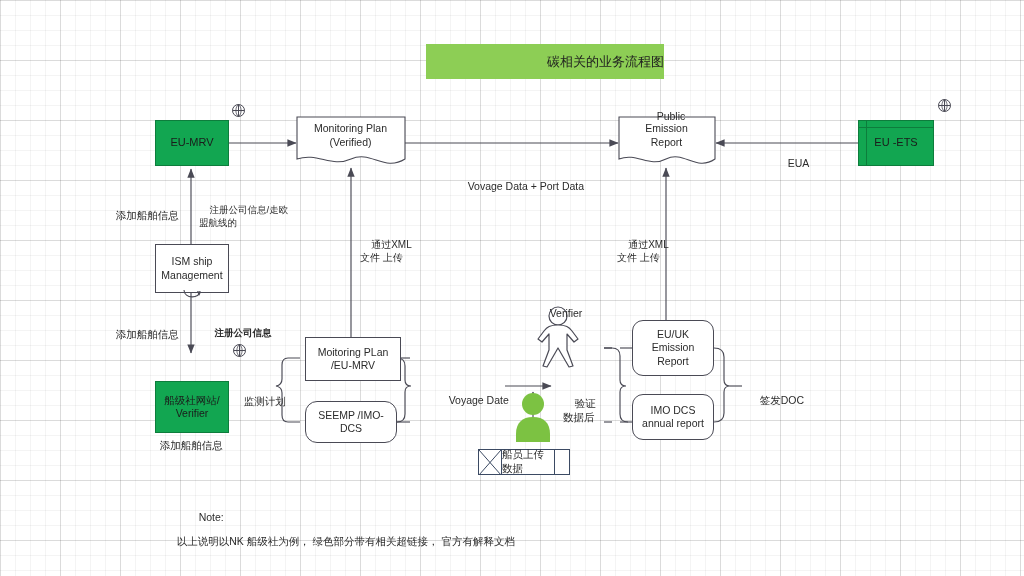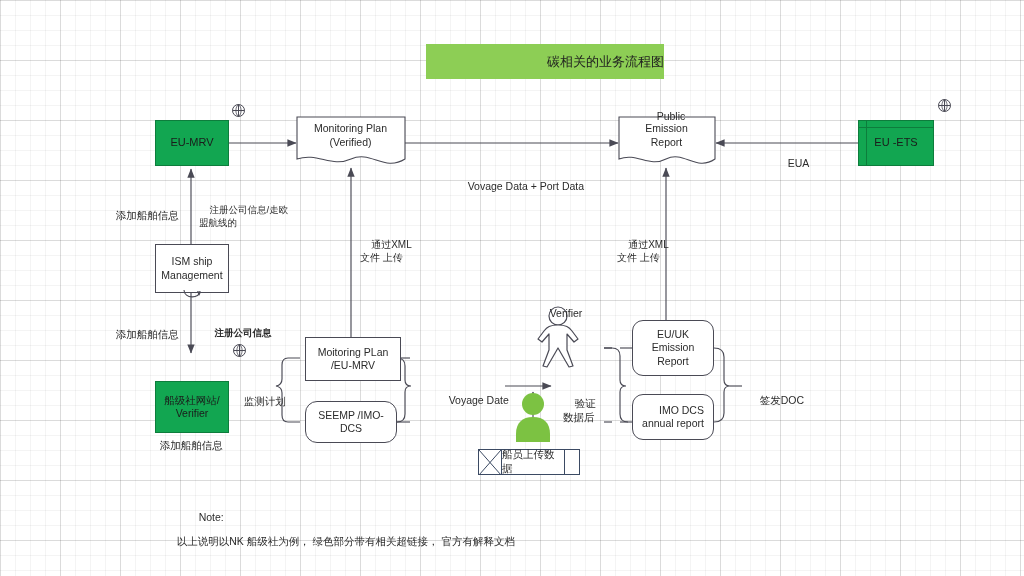--- a/index.html
+++ b/index.html
@@ -241,28 +241,28 @@
   </div>
 
   <div class="node boxed rounded" style="left:632px; top:320px; width:82px; height:56px; font-size:10.5px;">
     <span>
       <span>EU/UK</span><br>
       <span>Emission</span><br>
       <span>Report</span>
     </span>
   </div>
 
-  <div class="node boxed rounded" style="left:632px; top:394px; width:82px; height:46px; font-size:10.5px;text-align:right;">
+  <div class="node boxed rounded" style="left:632px; top:394px; width:82px; height:46px; font-size:10.5px;">
     <span>
       <span>IMO DCS</span><br>
       <span>annual report</span>
     </span>
   </div>
 
-  <div class="datastore" style="left:478px; top:449px; width:102px; height:26px;">
+  <div class="datastore" style="left:478px; top:449px; width:92px; height:26px;">
     <div class="ds-x">
       <svg width="22" height="25" viewBox="0 0 22 25" style="display:block;">
         <path d="M0,0 L22,25 M22,0 L0,25" stroke="#3b4a63" stroke-width="1"></path>
       </svg>
     </div>
     <div class="ds-mid" style="font-size:10.5px;">
       <span>船员上传数据</span>
     </div>
     <div class="ds-end"></div>
   </div>

